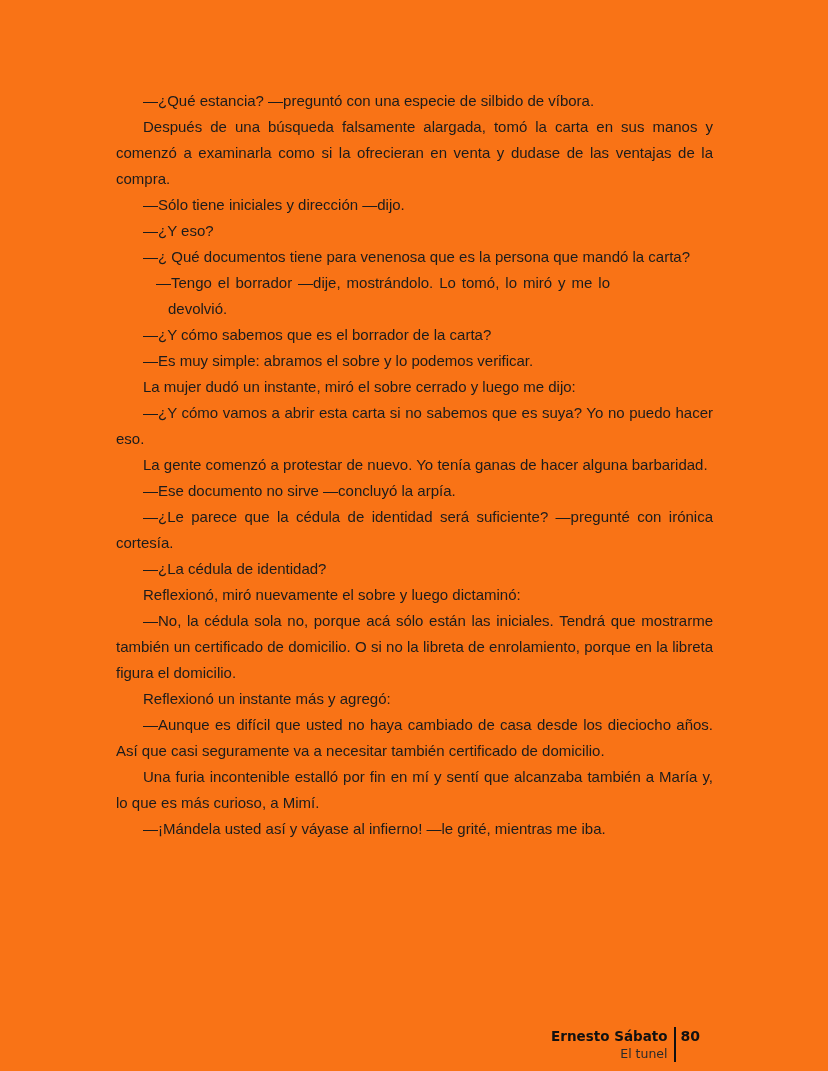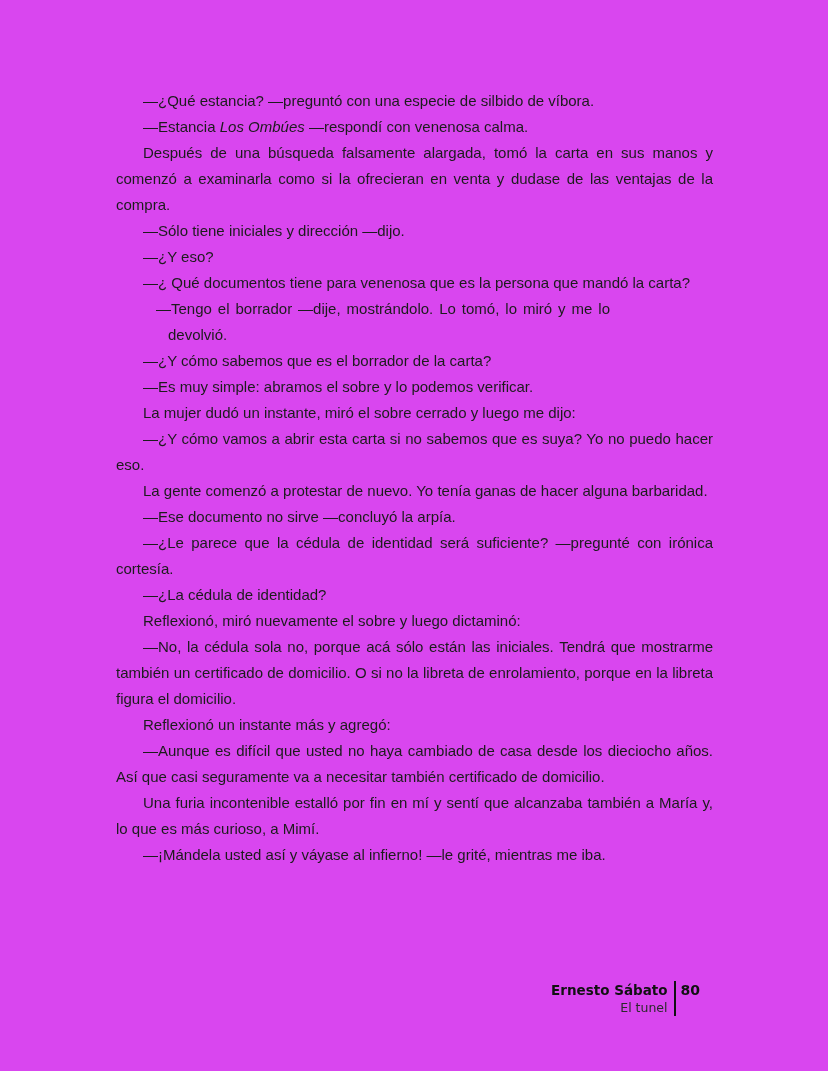--- a/index.html
+++ b/index.html
@@ -4,21 +4,21 @@
 <style>
   html, body {
     margin: 0;
     padding: 0;
     background: #ffffff;
   }
   .page {
     position: relative;
     width: 828px;
     height: 1071px;
-    background: #d946ef;
+    background: #f97316;
     overflow: hidden;
     font-family: "Liberation Sans", "DejaVu Sans", sans-serif;
     color: #1c1c1c;
   }
   .text-body {
     position: absolute;
     left: 116px;
     top: 88px;
     width: 597px;
     font-size: 15px;
@@ -44,21 +44,21 @@
     text-align-last: justify;
   }
   .nline2 {
     display: block;
     margin-left: 52px;
     text-align: left;
   }
   
   .page-footer {
     position: absolute;
-    top: 981px;
+    top: 1027px;
     right: 128px;
     display: flex;
     align-items: stretch;
     font-family: "DejaVu Sans", sans-serif;
     color: #111111;
   }
   .footer-left {
     display: flex;
     flex-direction: column;
     align-items: flex-end;
@@ -87,21 +87,20 @@
     padding-left: 5px;
   }
 </style>
 </head>
 <body>
 
 <div class="page">
 
   <main class="text-body" id="paragraphs">
       <p class="para"><span>—¿Qué estancia? —preguntó con una especie de silbido de víbora.</span></p>
-      <p class="para"><span>—Estancia </span><span class="italic">Los Ombúes</span><span> —respondí con venenosa calma.</span></p>
       <p class="para"><span>Después de una búsqueda falsamente alargada, tomó la carta en sus manos y comenzó a examinarla como si la ofrecieran en venta y dudase de las ventajas de la compra.</span></p>
       <p class="para"><span>—Sólo tiene iniciales y dirección —dijo.</span></p>
       <p class="para"><span>—¿Y eso?</span></p>
       <p class="para"><span>—¿ Qué documentos tiene para venenosa que es la persona que mandó la carta?</span></p>
       <p class="para narrow">
         <span class="nline1">—Tengo el borrador —dije, mostrándolo. Lo tomó, lo miró y me lo</span>
         <span class="nline2">devolvió.</span>
       </p>
       <p class="para"><span>—¿Y cómo sabemos que es el borrador de la carta?</span></p>
       <p class="para"><span>—Es muy simple: abramos el sobre y lo podemos verificar.</span></p>

